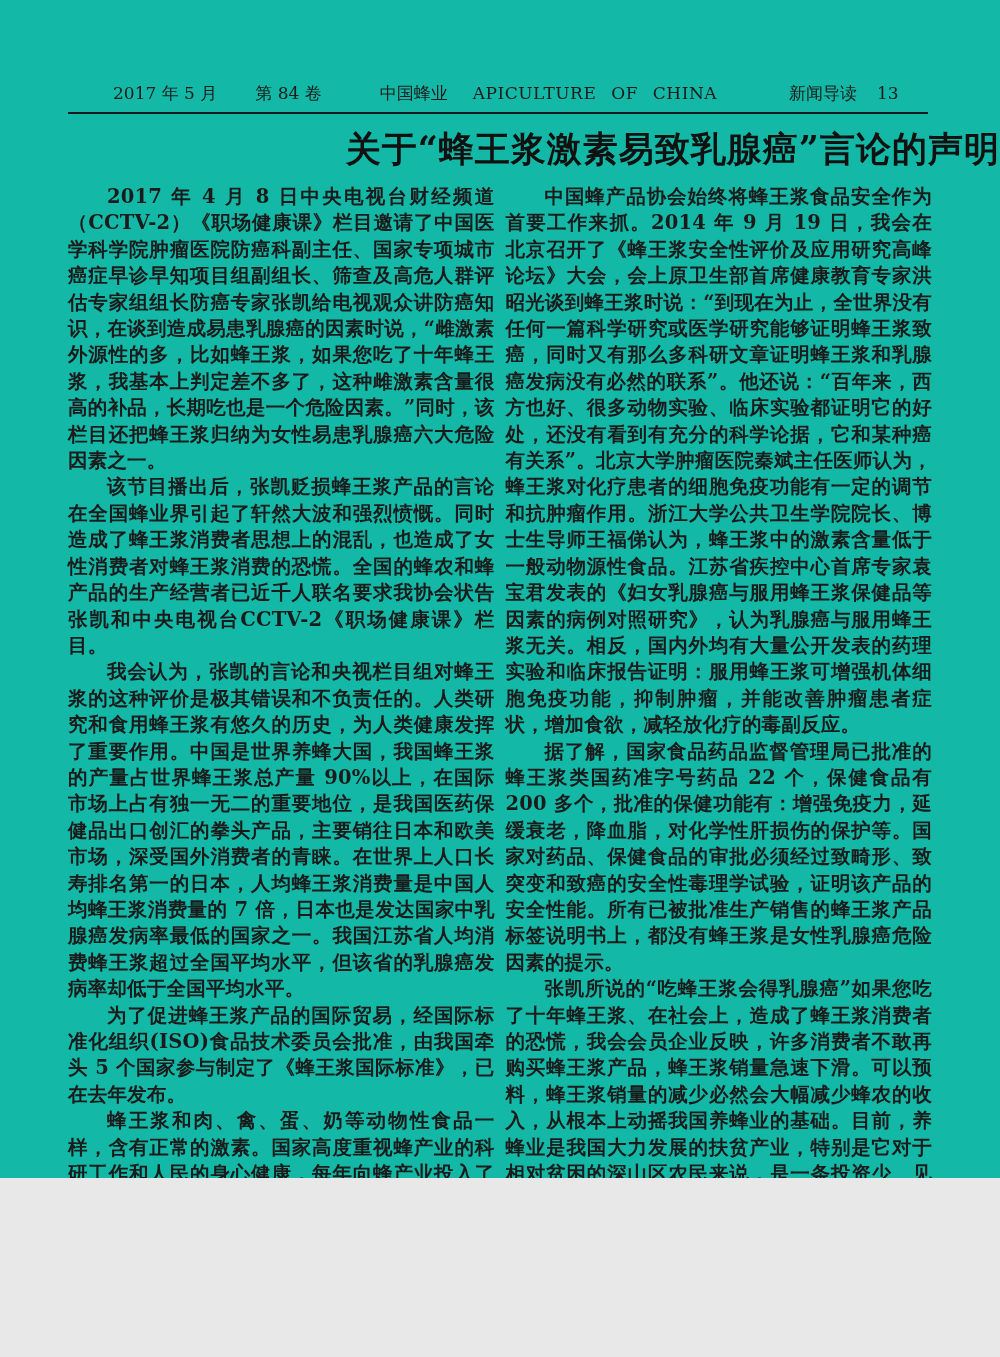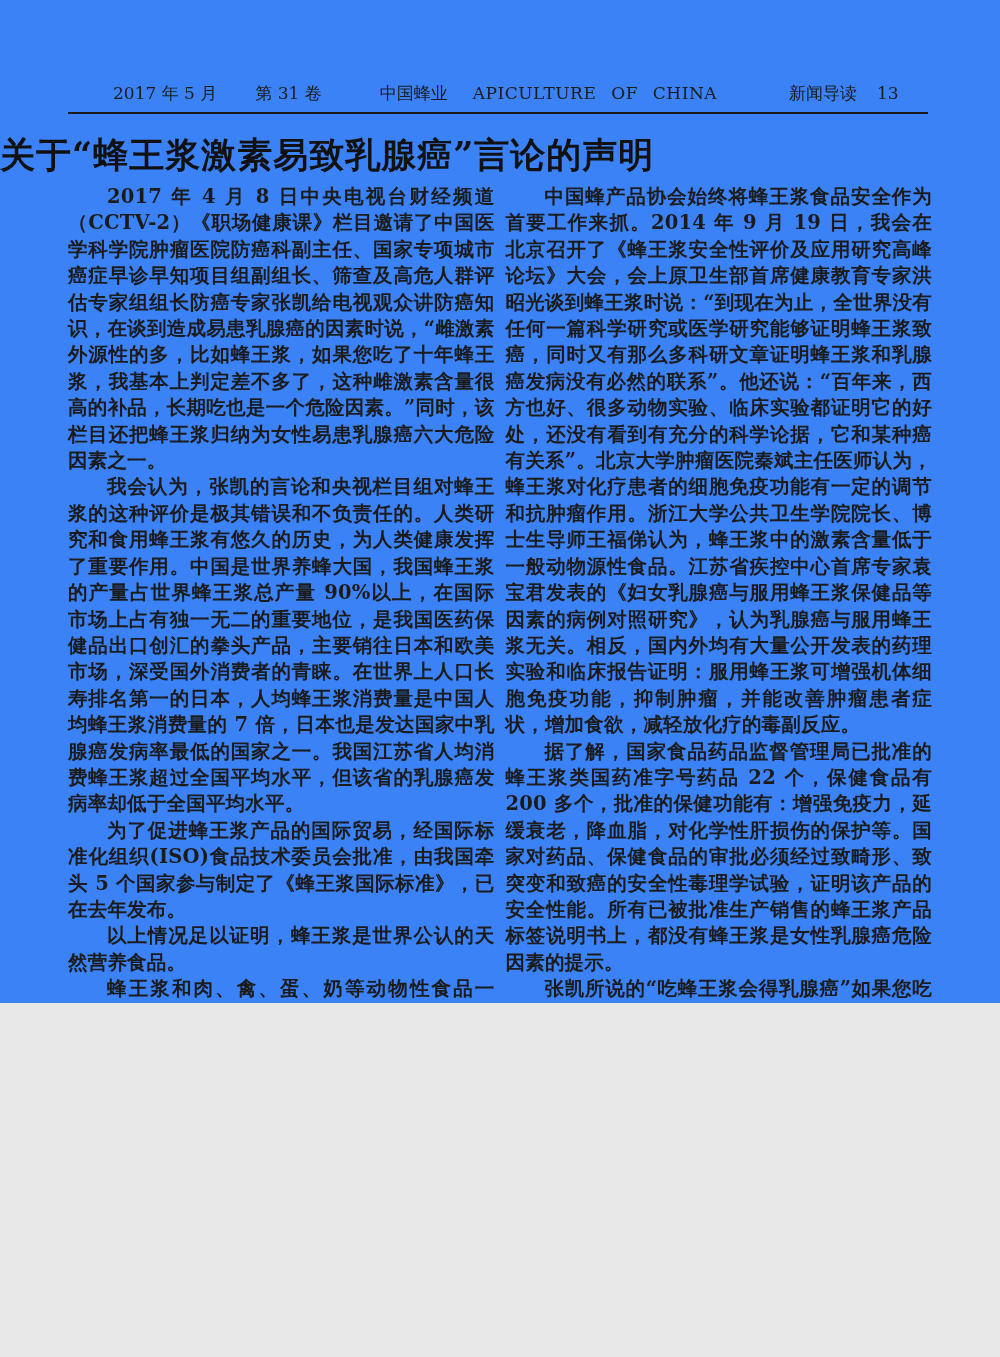--- a/index.html
+++ b/index.html
@@ -1,21 +1,21 @@
 <!DOCTYPE html>
 <html><head>
 <meta charset="utf-8">
 <style>
   html, body { margin: 0; padding: 0; background: #e8e8e8; }
   .page {
     position: relative;
     width: 1000px;
-    height: 1003px;
+    height: 1178px;
     margin: 0 auto;
-    background: #3b82f6;
+    background: #14b8a6;
     color: #1b1b1b;
     font-family: "DejaVu Serif", "Liberation Serif", serif;
     overflow: hidden;
   }
   
   .running-head {
     position: absolute;
     left: 68px;
     top: 82px;
     width: 860px;
@@ -28,25 +28,25 @@
   }
   .rh-date   { margin-left: 45px; }
   .rh-vol    { margin-left: 38px; }
   .rh-cn     { margin-left: 58px; }
   .rh-en     { margin-left: 25px; word-spacing: 9px; letter-spacing: 0.5px; }
   .rh-sec    { margin-left: 72px; }
   .rh-page   { margin-left: 20px; }
   
   .article-title {
     position: absolute;
-    top: 132px;
+    top: 126px;
     left: 0;
     width: 1000px;
     margin: 0;
-    text-align: left;
+    text-align: right;
     font-size: 35px;
     font-weight: 700;
     letter-spacing: 1px;
     color: #111;
   }
   
   .columns {
     position: absolute;
     top: 184px;
     left: 68px;
@@ -63,36 +63,36 @@
   }
   .col p { margin: 0; text-indent: 2em; font-weight: bold; }
 </style>
 </head>
 <body>
 
 <div class="page">
 
   <div class="running-head">
     <span class="rh-date">2017 年 5 月</span>
-    <span class="rh-vol">第 31 卷</span>
+    <span class="rh-vol">第 84 卷</span>
     <span class="rh-cn">中国蜂业</span>
     <span class="rh-en">APICULTURE  OF  CHINA</span>
     <span class="rh-sec">新闻导读</span>
     <span class="rh-page">13</span>
   </div>
 
   <h1 class="article-title">关于“蜂王浆激素易致乳腺癌”言论的声明</h1>
 
   <div class="columns">
 
     <div class="col">
       <p>2017 年 4 月 8 日中央电视台财经频道（CCTV-2）《职场健康课》栏目邀请了中国医学科学院肿瘤医院防癌科副主任、国家专项城市癌症早诊早知项目组副组长、筛查及高危人群评估专家组组长防癌专家张凯给电视观众讲防癌知识，在谈到造成易患乳腺癌的因素时说，“雌激素外源性的多，比如蜂王浆，如果您吃了十年蜂王浆，我基本上判定差不多了，这种雌激素含量很高的补品，长期吃也是一个危险因素。”同时，该栏目还把蜂王浆归纳为女性易患乳腺癌六大危险因素之一。</p>
+      <p>该节目播出后，张凯贬损蜂王浆产品的言论在全国蜂业界引起了轩然大波和强烈愤慨。同时造成了蜂王浆消费者思想上的混乱，也造成了女性消费者对蜂王浆消费的恐慌。全国的蜂农和蜂产品的生产经营者已近千人联名要求我协会状告张凯和中央电视台CCTV-2《职场健康课》栏目。</p>
       <p>我会认为，张凯的言论和央视栏目组对蜂王浆的这种评价是极其错误和不负责任的。人类研究和食用蜂王浆有悠久的历史，为人类健康发挥了重要作用。中国是世界养蜂大国，我国蜂王浆的产量占世界蜂王浆总产量 90%以上，在国际市场上占有独一无二的重要地位，是我国医药保健品出口创汇的拳头产品，主要销往日本和欧美市场，深受国外消费者的青睐。在世界上人口长寿排名第一的日本，人均蜂王浆消费量是中国人均蜂王浆消费量的 7 倍，日本也是发达国家中乳腺癌发病率最低的国家之一。我国江苏省人均消费蜂王浆超过全国平均水平，但该省的乳腺癌发病率却低于全国平均水平。</p>
       <p>为了促进蜂王浆产品的国际贸易，经国际标准化组织(ISO)食品技术委员会批准，由我国牵头 5 个国家参与制定了《蜂王浆国际标准》，已在去年发布。</p>
-      <p>以上情况足以证明，蜂王浆是世界公认的天然营养食品。</p>
       <p>蜂王浆和肉、禽、蛋、奶等动物性食品一样，含有正常的激素。国家高度重视蜂产业的科研工作和人民的身心健康，每年向蜂产业投入了大量的科研资金，中国农科院蜜蜂研究所、浙江大学、福建农林大学等一大批科研院所和各级检验检疫机构、大企业的科研机构、医疗卫生部门的科研人员，集中力量破解了一大批科研难题，经过多年的研究，目前国内外已有数百篇的医学和科学的研究成果证明，内源性激素是动物性食品的天然成分，蜂王浆中激素含量远远低于一般动物性食品，它与乳腺癌的发病没有必然联系。</p>
 
     </div>
 
     <div class="col">
       <p>中国蜂产品协会始终将蜂王浆食品安全作为首要工作来抓。2014 年 9 月 19 日，我会在北京召开了《蜂王浆安全性评价及应用研究高峰论坛》大会，会上原卫生部首席健康教育专家洪昭光谈到蜂王浆时说：“到现在为止，全世界没有任何一篇科学研究或医学研究能够证明蜂王浆致癌，同时又有那么多科研文章证明蜂王浆和乳腺癌发病没有必然的联系”。他还说：“百年来，西方也好、很多动物实验、临床实验都证明它的好处，还没有看到有充分的科学论据，它和某种癌有关系”。北京大学肿瘤医院秦斌主任医师认为，蜂王浆对化疗患者的细胞免疫功能有一定的调节和抗肿瘤作用。浙江大学公共卫生学院院长、博士生导师王福俤认为，蜂王浆中的激素含量低于一般动物源性食品。江苏省疾控中心首席专家袁宝君发表的《妇女乳腺癌与服用蜂王浆保健品等因素的病例对照研究》，认为乳腺癌与服用蜂王浆无关。相反，国内外均有大量公开发表的药理实验和临床报告证明：服用蜂王浆可增强机体细胞免疫功能，抑制肿瘤，并能改善肿瘤患者症状，增加食欲，减轻放化疗的毒副反应。</p>
       <p>据了解，国家食品药品监督管理局已批准的蜂王浆类国药准字号药品 22 个，保健食品有 200 多个，批准的保健功能有：增强免疫力，延缓衰老，降血脂，对化学性肝损伤的保护等。国家对药品、保健食品的审批必须经过致畸形、致突变和致癌的安全性毒理学试验，证明该产品的安全性能。所有已被批准生产销售的蜂王浆产品标签说明书上，都没有蜂王浆是女性乳腺癌危险因素的提示。</p>
       <p>张凯所说的“吃蜂王浆会得乳腺癌”如果您吃了十年蜂王浆、在社会上，造成了蜂王浆消费者的恐慌，我会会员企业反映，许多消费者不敢再购买蜂王浆产品，蜂王浆销量急速下滑。可以预料，蜂王浆销量的减少必然会大幅减少蜂农的收入，从根本上动摇我国养蜂业的基础。目前，养蜂业是我国大力发展的扶贫产业，特别是它对于相对贫困的深山区农民来说，是一条投资少、见效快、脱贫致富的新路子。可是，张凯不负责任的言论，让多少已经开始养蜂的贫困山区农民无辜的失去希望、又坑害多少养蜂人、蜂王浆经营者和消费者。</p>
       <p>为此，我会强烈要求张凯和央视《职场健康课》栏目组就此不实言论和错误报道公开的承认错误、赔礼道歉，删除相关视频，消除不良影响。否则，我会将启动法律诉讼程序，追究张凯和相关单位的法律责任。</p>
 

